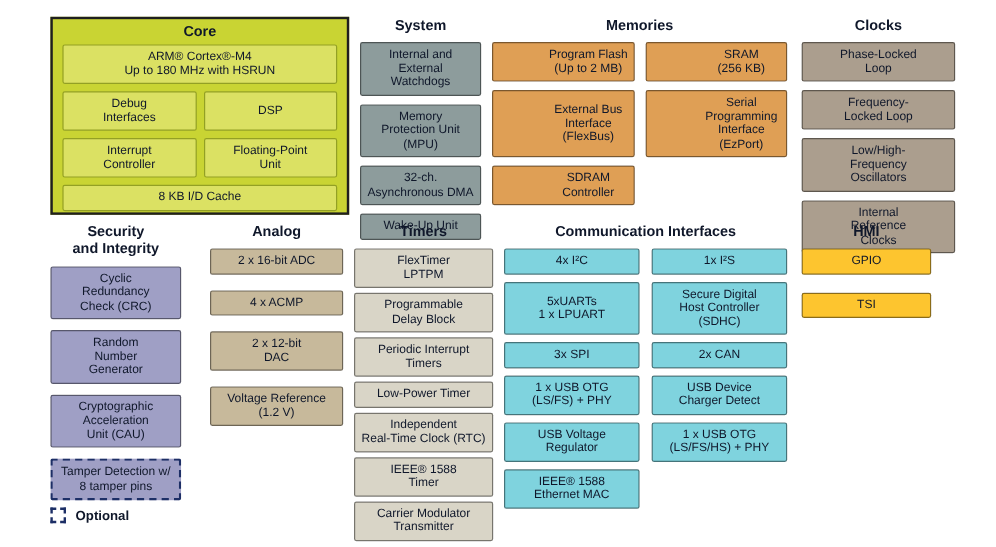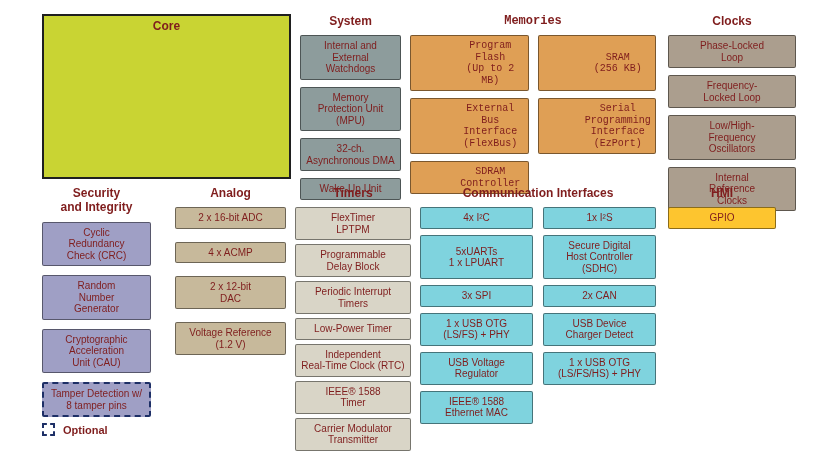--- a/index.html
+++ b/index.html
@@ -3,21 +3,21 @@
 <meta charset="utf-8">
 <style>
   * { box-sizing: border-box; margin: 0; padding: 0; }
   html, body { background: #ffffff; }
   .canvas {
     position: relative;
     width: 830px;
     height: 456px;
     background: #fff;
     font-family: "Liberation Sans", sans-serif;
-    color: #7f1d1d;
+    color: #0f172a;
     overflow: hidden;
   }
   .sec { position: absolute; }
   .sec-title {
     font-weight: bold;
     font-size: 12px;
     text-align: center;
     white-space: pre-line;
     line-height: 1.2;
     margin-bottom: 7px;
@@ -52,21 +52,21 @@
   .sec-core .block {
     background: var(--core-block, #dbe163);
     border: 1px solid var(--core-block-border, #93a024);
   }
 
   
   .sec-system { left: 300px; top: 14px; width: 101px; }
   .sec-system .block { background: var(--system-block, #8d9c9c); }
 
   
-  .sec-memories { left: 410px; top: 14px; width: 246px; font-family: Liberation Mono, monospace; }
+  .sec-memories { left: 410px; top: 14px; width: 246px; }
   .sec-memories .block { background: var(--memories-block, #df9f55); padding-left: 44px; }
 
   
   .sec-clocks { left: 668px; top: 14px; width: 128px; }
   .sec-clocks .block { background: var(--clocks-block, #ab9e8e); }
 
   
   .sec-security { left: 42px; top: 186px; width: 109px; }
   .sec-security .col { gap: 9px; }
   .sec-security .block { background: var(--security-block, #9f9fc5); }
@@ -104,20 +104,34 @@
     display: inline-block;
   }
 </style>
 </head>
 <body>
 
 <div class="canvas">
 
   <section class="sec sec-core">
     <div class="sec-title">Core</div>
+    <div class="core-blocks">
+      <div class="block">ARM® Cortex®-M4
+Up to 180 MHz with HSRUN</div>
+      <div class="core-grid">
+        <div class="block">Debug
+Interfaces</div>
+        <div class="block">DSP</div>
+        <div class="block">Interrupt
+Controller</div>
+        <div class="block">Floating-Point
+Unit</div>
+      </div>
+      <div class="block">8 KB I/D Cache</div>
+    </div>
   </section>
 
   <section class="sec sec-system">
     <div class="sec-title">System</div>
     <div class="col">
       <div class="block">Internal and
 External
 Watchdogs</div>
       <div class="block">Memory
 Protection Unit
@@ -230,20 +244,21 @@
 (LS/FS/HS) + PHY</div>
       <div class="block">IEEE® 1588
 Ethernet MAC</div>
     </div>
   </section>
 
   <section class="sec sec-hmi">
     <div class="sec-title">HMI</div>
     <div class="col">
       <div class="block">GPIO</div>
+      <div class="block">TSI</div>
     </div>
   </section>
 
   <div class="legend">
     <span class="legend-swatch"></span>
     <span>Optional</span>
   </div>
 
 </div>
 

